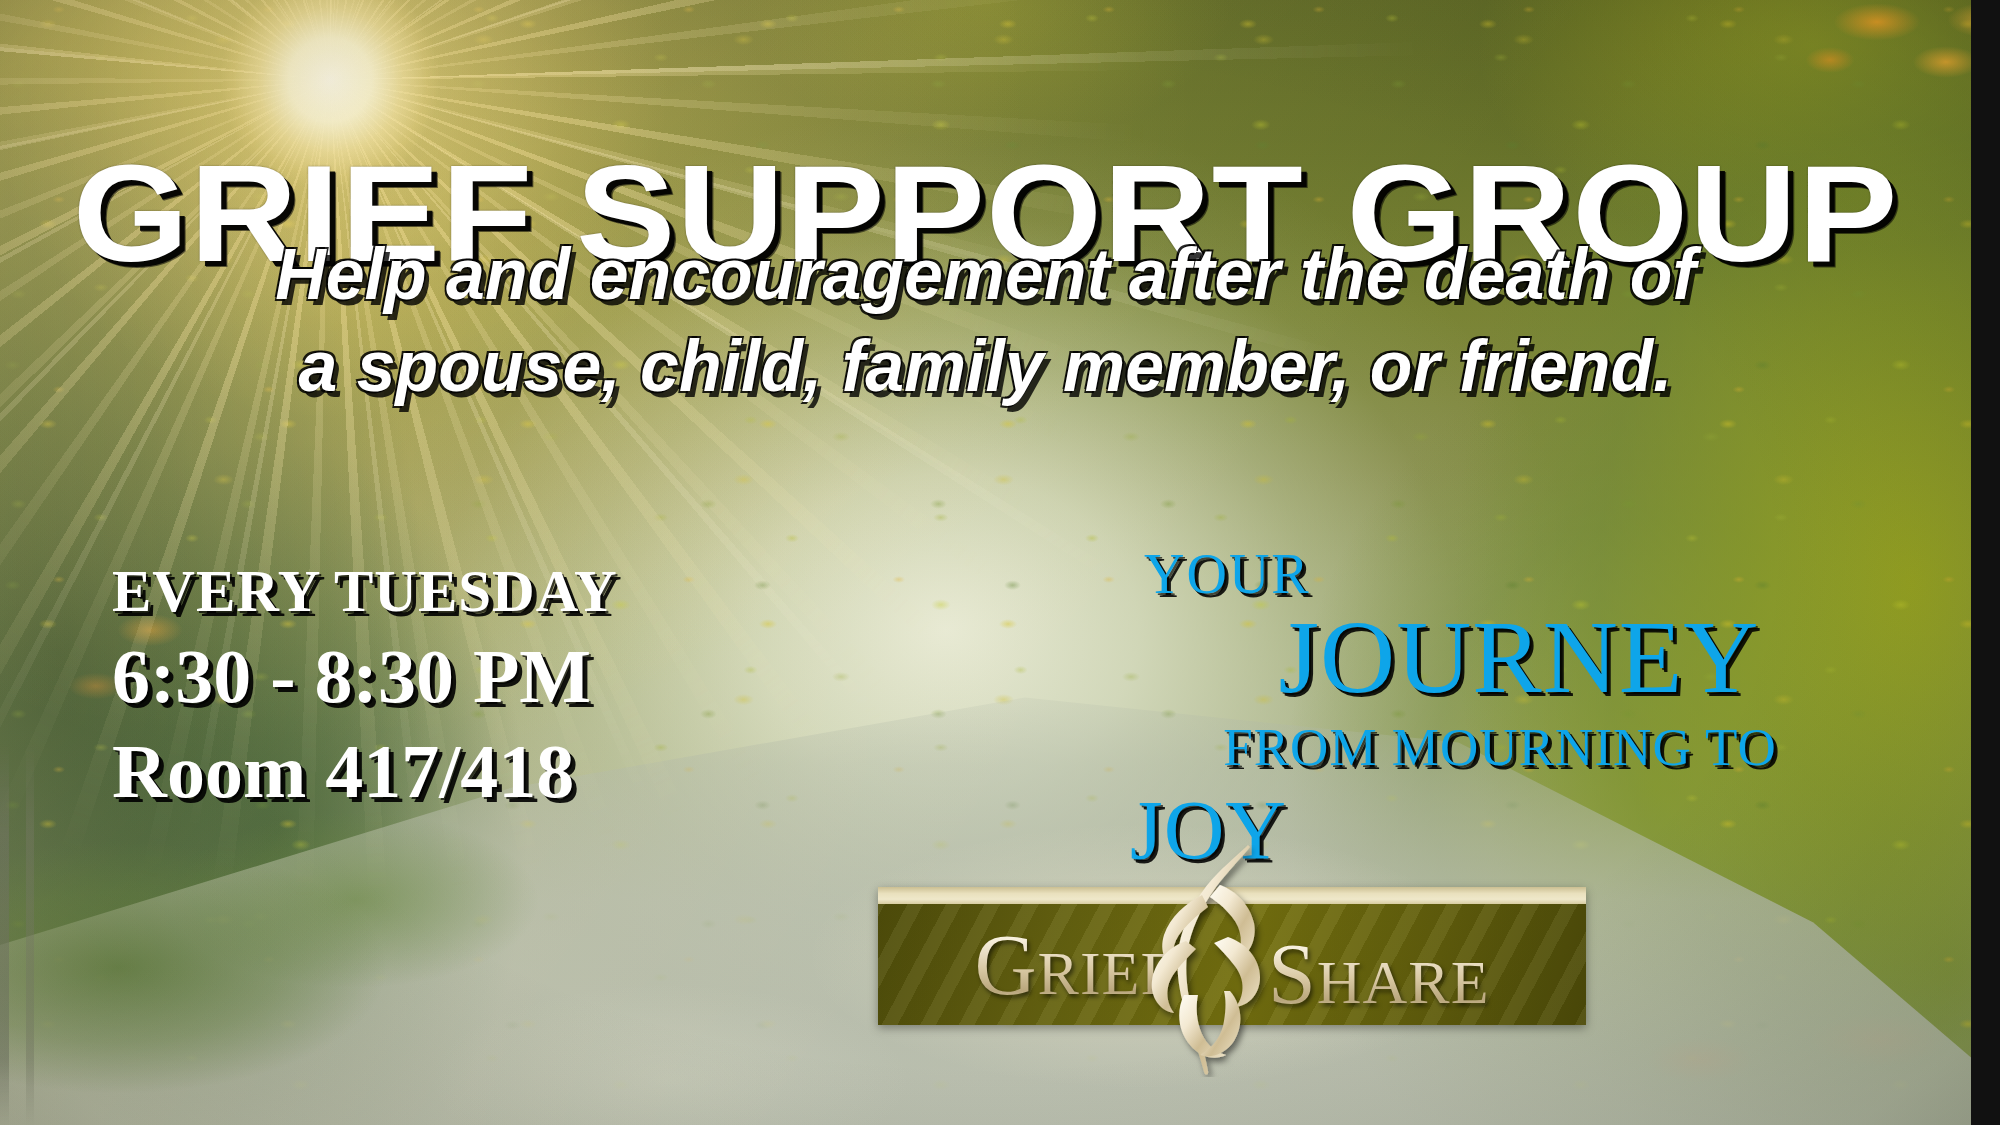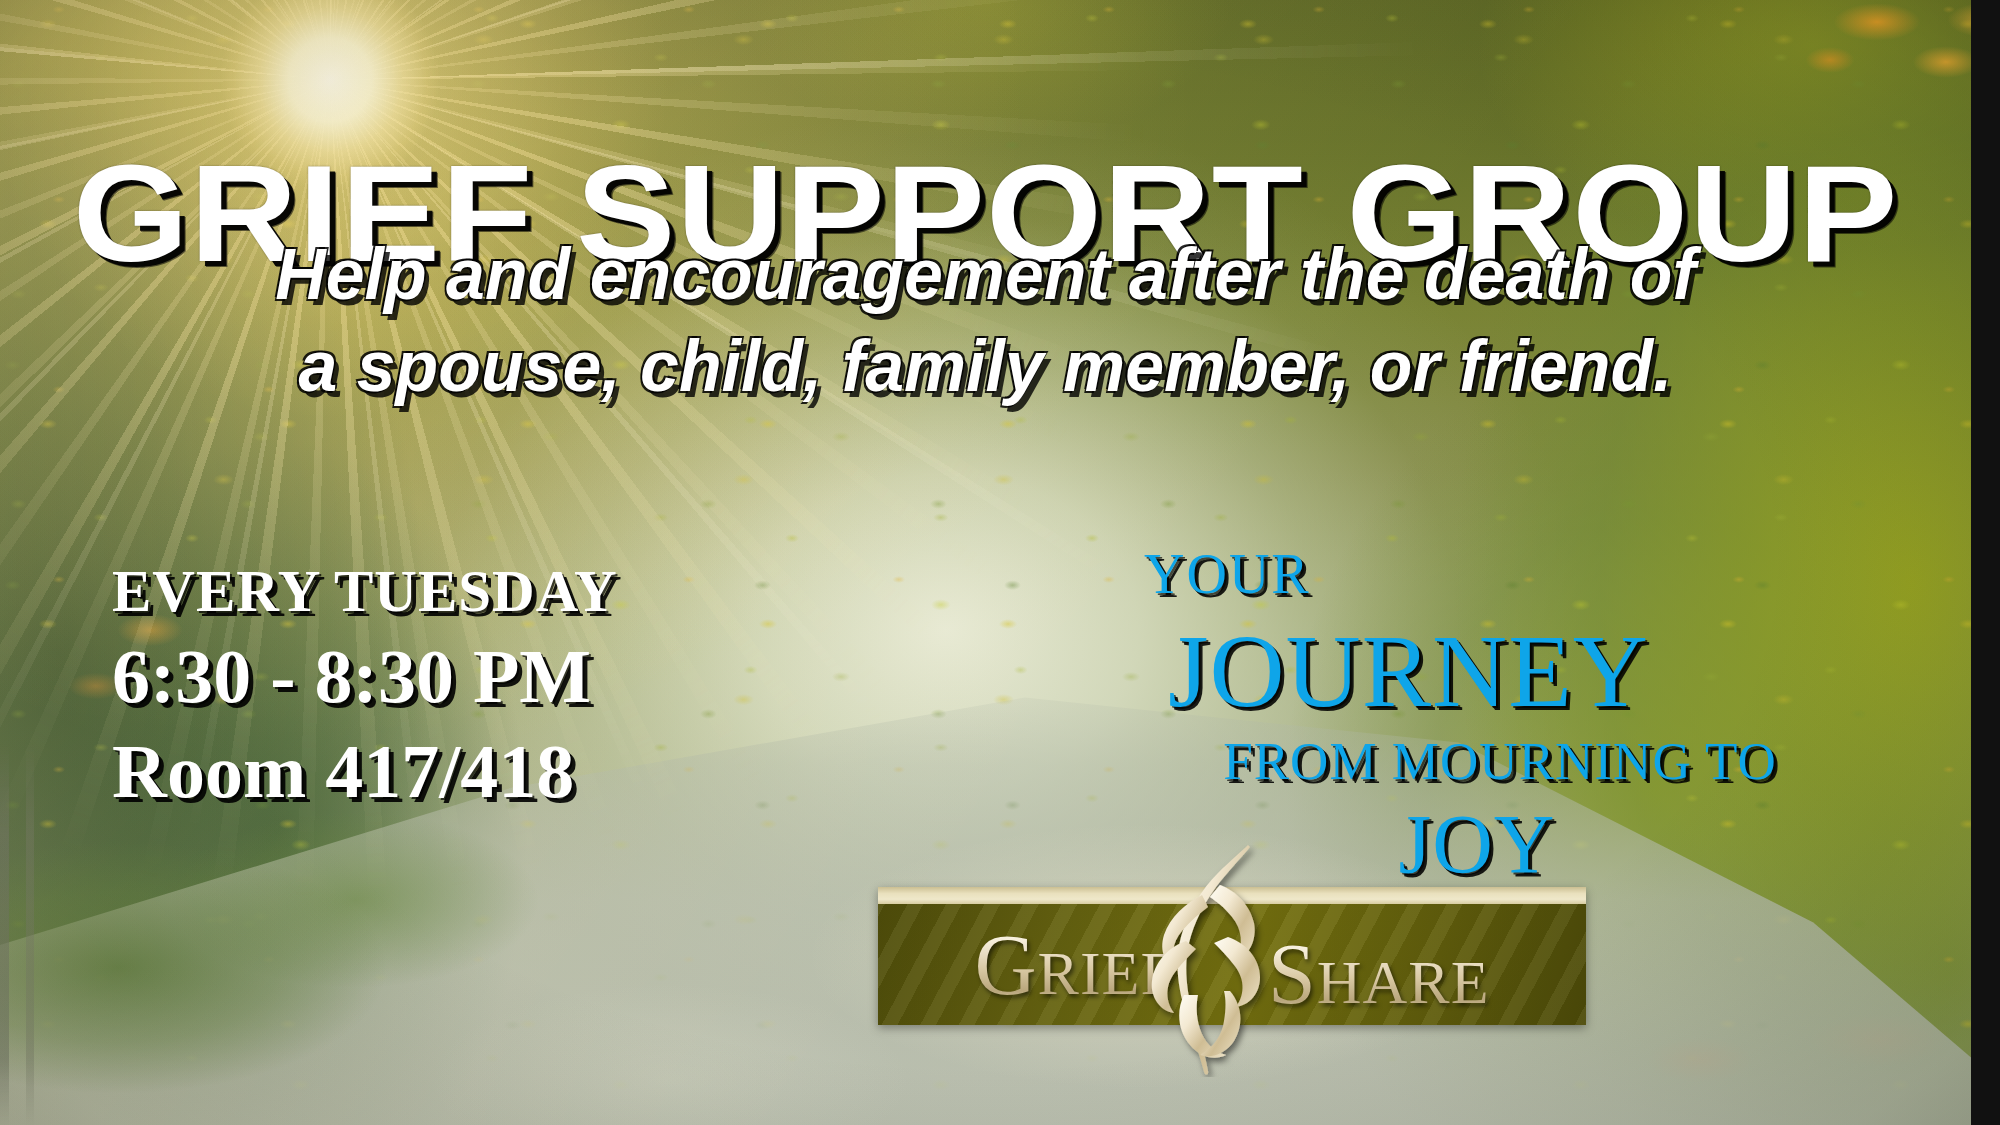--- a/index.html
+++ b/index.html
@@ -270,39 +270,40 @@
     font-size: 56px;
     letter-spacing: 2px;
     line-height: 1.0;
     margin-left: 14px;
   }
   .journey .j-journey {
     display: block;
     font-size: 104px;
     letter-spacing: 1px;
     line-height: 1.06;
-    margin-top: 14px;
+    margin-top: 0;
     margin-left: 38px;
+    text-align: center;
   }
   .journey .j-from {
     display: block;
     font-size: 52px;
     letter-spacing: 1px;
     line-height: 1.0;
     margin-top: 10px;
     text-align: center;
     transform: scaleX(1.02);
   }
   .journey .j-joy {
     display: block;
     font-size: 84px;
     letter-spacing: 1px;
     line-height: 1.06;
     margin-top: 12px;
-    text-align: center;
+    text-align: left;
     padding-right: 46px;
   }
 
   
   .logo {
     position: absolute;
     left: 878px;
     top: 887px;
     width: 708px;
     height: 138px;

